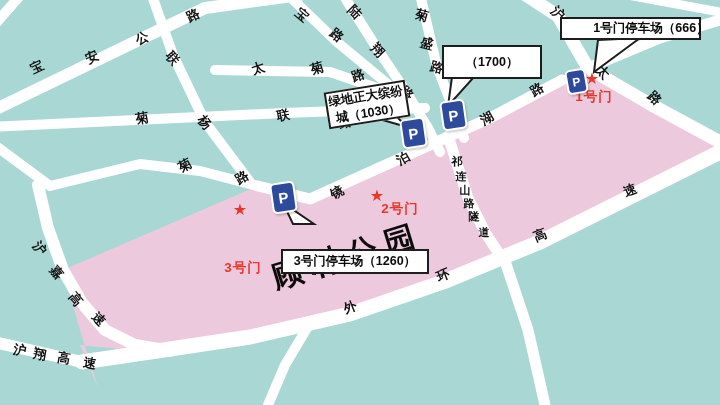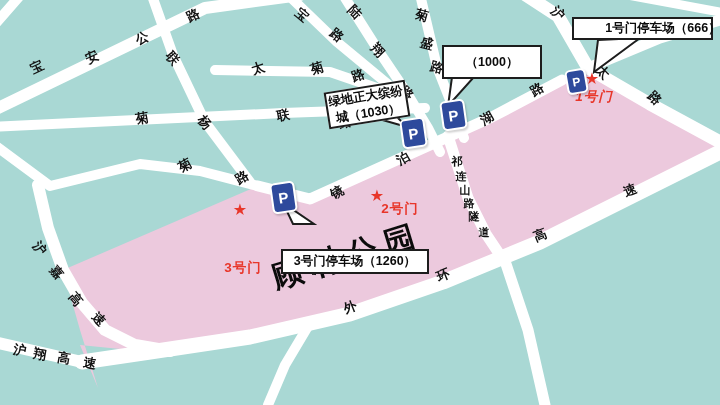--- a/index.html
+++ b/index.html
@@ -158,38 +158,38 @@
       </div>
       <div>
         <span class="roadchar" style="left: 20px; top: 350px; transform: translate(-50%, -50%) rotate(10deg);">沪</span>
         <span class="roadchar" style="left: 40px; top: 354px; transform: translate(-50%, -50%) rotate(10deg);">翔</span>
         <span class="roadchar" style="left: 64px; top: 358px; transform: translate(-50%, -50%) rotate(10deg);">高</span>
         <span class="roadchar" style="left: 90px; top: 363px; transform: translate(-50%, -50%) rotate(10deg);">速</span>
       </div>
     </div>
   <div id="gates-root">
       <span class="gate-star" style="left: 592px; top: 79px;">★</span>
-      <span class="gate-label" style="left: 594px; top: 97px; font-style: italic;">1号门</span>
+      <span class="gate-label" style="left: 594px; top: 97px;">1号门</span>
       <span class="gate-star" style="left: 377px; top: 196px;">★</span>
       <span class="gate-label" style="left: 400px; top: 209px;">2号门</span>
       <span class="gate-star" style="left: 240px; top: 210px;">★</span>
       <span class="gate-label" style="left: 243px; top: 224px; margin-top: 44px;">3号门</span>
     </div>
   <div id="parking-root">
       <div class="p-icon" style="left: 400.5px; top: 118px; width: 21px; height: 26px; font-size: 15px; transform: rotate(-8deg);">P</div>
       <div class="p-icon" style="left: 440.5px; top: 100px; width: 21px; height: 26px; font-size: 15px; transform: rotate(-8deg);">P</div>
       <div class="p-icon" style="left: 565.5px; top: 68.5px; width: 17px; height: 21px; font-size: 12px; transform: rotate(-10deg);">P</div>
       <div class="p-icon" style="left: 270.5px; top: 181.5px; width: 21px; height: 27px; font-size: 15px; transform: rotate(-8deg);">P</div>
     </div>
   <div id="callouts-root">
-      <div class="callout" style="left: 572px; top: 17px; width: 141px; height: 23px; padding-left: 44px;">
+      <div class="callout" style="left: 560px; top: 17px; width: 141px; height: 23px; padding-left: 44px;">
         <div>1号门停车场（666）</div>
       </div>
       <div class="callout" style="left: 442px; top: 45px; width: 100px; height: 34px;">
-        <div>（1000）</div>
+        <div>（1700）</div>
       </div>
       <div class="callout" style="left: 326px; top: 86px; width: 82px; height: 37px; transform: rotate(-9deg);">
         <div>绿地正大缤纷</div>
         <div>城（1030）</div>
       </div>
       <div class="callout" style="left: 281px; top: 221px; width: 148px; height: 25px; margin-top: 28px;">
         <div>3号门停车场（1260）</div>
       </div>
     </div>
 </div>

